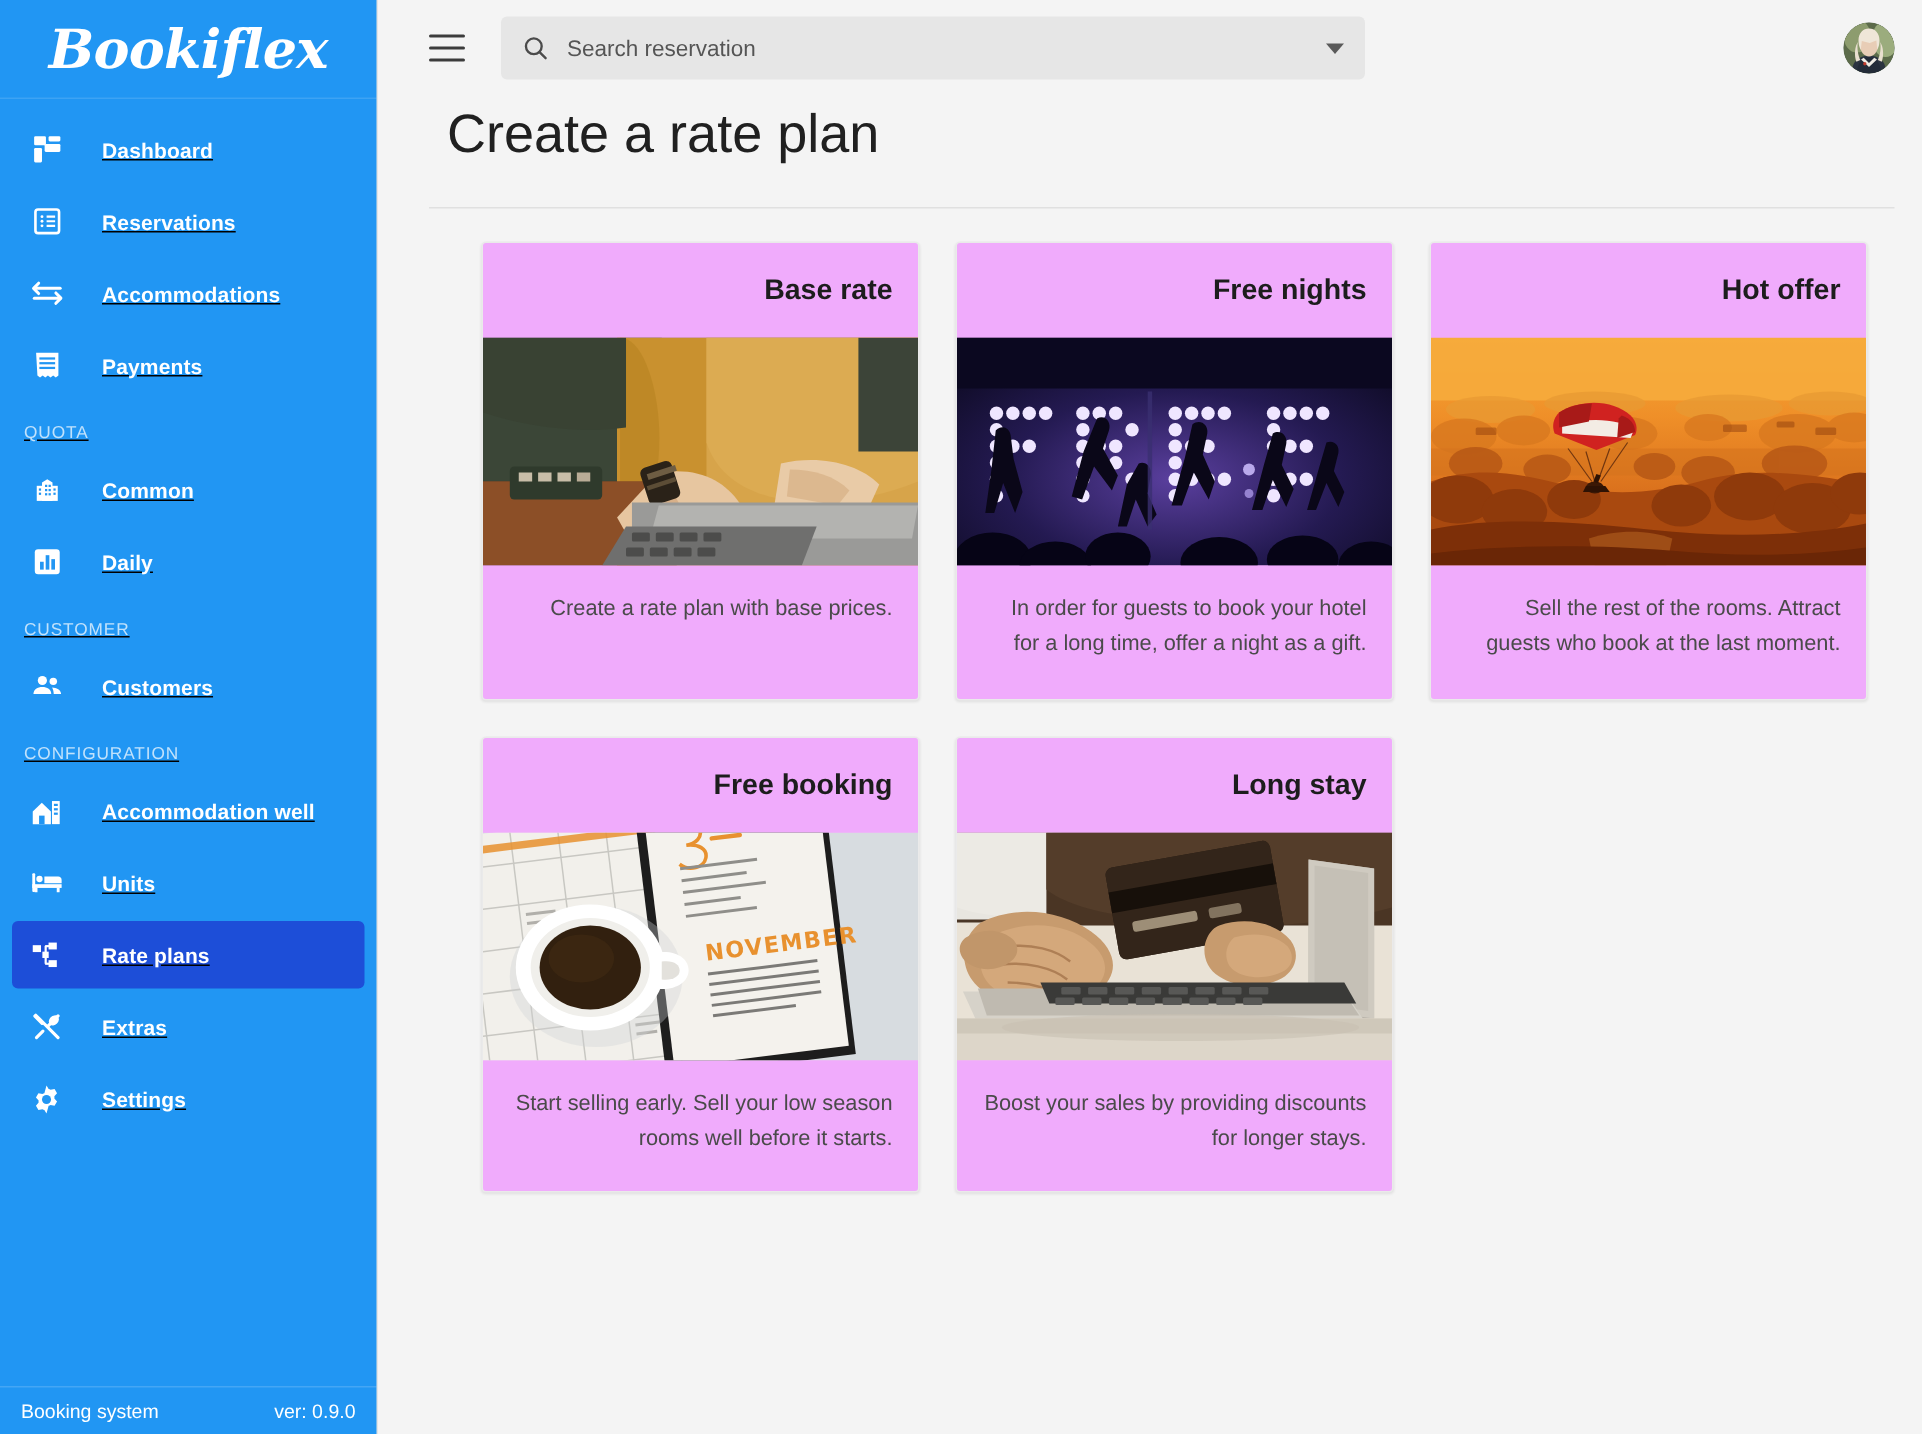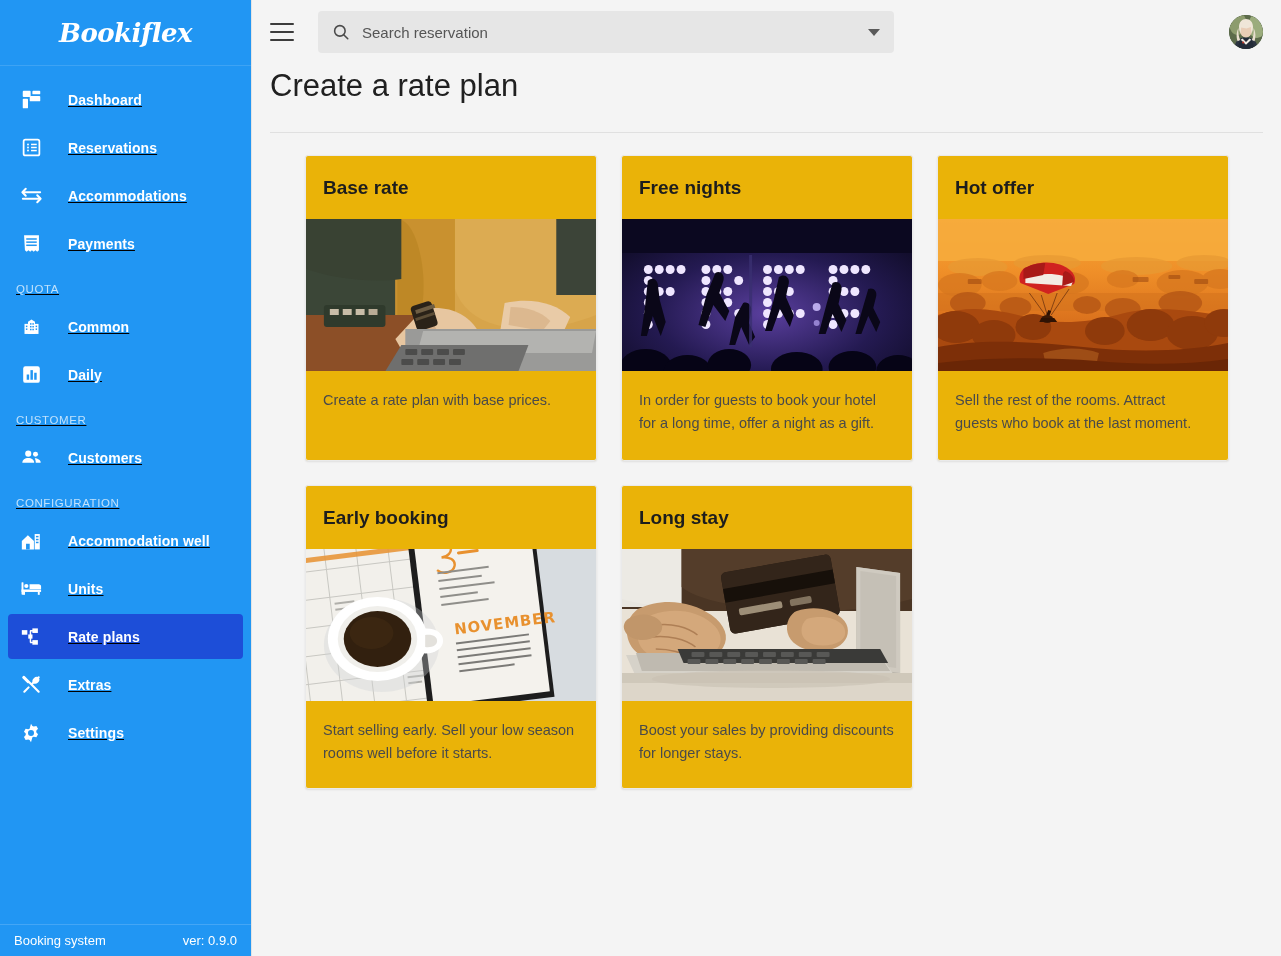--- a/index.html
+++ b/index.html
@@ -23,21 +23,21 @@
   .sidebar-logo {
     height: 66px; min-height: 66px;
     display: flex; align-items: center; justify-content: center;
     border-bottom: 1px solid rgba(255,255,255,0.13);
   }
   .logo-text {
     color: #ffffff;
     font-family: "DejaVu Serif", serif;
     font-style: italic;
     font-weight: bold;
-    font-size: 26px;
+    font-size: 36px;
     letter-spacing: -0.5px;
   }
   .sidebar-nav {
     flex: 1 1 auto;
     padding-top: 8px;
     overflow: hidden;
     text-decoration: underline;
   }
   .nav-section {
     color: rgba(255,255,255,0.72);
@@ -70,20 +70,21 @@
     padding: 0 14px 0 14px;
     color: #ffffff; font-size: 13px;
   }
 
   
   .main {
     flex: 1 1 auto; height: 956px;
     background: #f4f4f4;
     display: flex; flex-direction: column;
     overflow: hidden;
+    padding-left: 16px;
   }
   .topbar {
     height: 64px; min-height: 64px;
     background: #f4f4f4;
     display: flex; align-items: center;
     padding: 0 18px 0 18px;
   }
   .hamburger {
     width: 24px; height: 18px;
     display: flex; flex-direction: column; justify-content: space-between;
@@ -119,45 +120,45 @@
     width: 34px; height: 34px; border-radius: 50%;
     overflow: hidden; cursor: pointer;
     background: #4d5f45;
     position: relative;
     flex: 0 0 auto;
   }
   .avatar svg { display: block; }
 
   .page-head { padding: 0 18px 0 18px; }
   .page-title {
-    font-size: 31px; color: #202020; font-weight: normal;
+    font-size: 36px; color: #202020; font-weight: normal;
     padding: 4px 0 28px 0;
-    margin-left: 0px;
+    margin-left: 12px;
   }
   .divider { height: 1px; background: #e0e0e0; width: 100%; }
 
   .content {
     flex: 1 1 auto;
     padding: 22px 18px 18px 18px;
     overflow: auto;
   }
   .card-grid {
     display: grid;
     grid-template-columns: repeat(3, 292px);
     gap: 24px 24px;
     margin-left: 35px;
   }
   .card {
-    background: #eab308;
+    background: #f0abfc;
     border: 1px solid #eaeaea;
     border-radius: 3px;
     box-shadow: 0 1px 2px rgba(0,0,0,0.09);
     overflow: hidden;
     cursor: pointer;
-    display: flex; flex-direction: column;
+    display: flex; flex-direction: column; text-align: right;
   }
   .card-title {
     font-size: 19px; color: #1d1d1d; font-weight: bold;
     padding: 21px 17px 20px 17px;
   }
   .card-image { width: 100%; height: 152px; overflow: hidden; position: relative; }
   .card-image svg { display: block; width: 100%; height: 152px; }
   .card-desc {
     font-size: 14.5px; line-height: 1.62;
     color: #4a4a4a;
@@ -627,21 +628,21 @@
                 <rect x="232" y="56" width="12" height="4" rx="1"></rect>
                 <rect x="258" y="60" width="14" height="5" rx="1"></rect>
               </g>
               <path d="M0 144c50-6 110-6 160-2 44 4 88 4 132-2v12H0z" fill="#6a2606"></path>
             </svg>
           </div>
           <div class="card-desc">Sell the rest of the rooms. Attract guests who book at the last moment.</div>
         </div>
 
         <div class="card card-row2">
-          <div class="card-title">Early booking</div>
+          <div class="card-title">Free booking</div>
           <div class="card-image">
             <svg viewBox="0 0 292 152" preserveAspectRatio="none">
               <rect width="292" height="152" fill="#dfe3e6"></rect>
               <rect x="180" y="0" width="112" height="152" fill="#d7dce0"></rect>
 
               <g transform="rotate(-7 110 76)">
                 <rect x="-34" y="-12" width="222" height="176" fill="#f2f0eb"></rect>
                 <g stroke="#c8c7c2" stroke-width="1">
                   <line x1="-34" y1="10" x2="188" y2="10"></line>
                   <line x1="-34" y1="38" x2="188" y2="38"></line>

